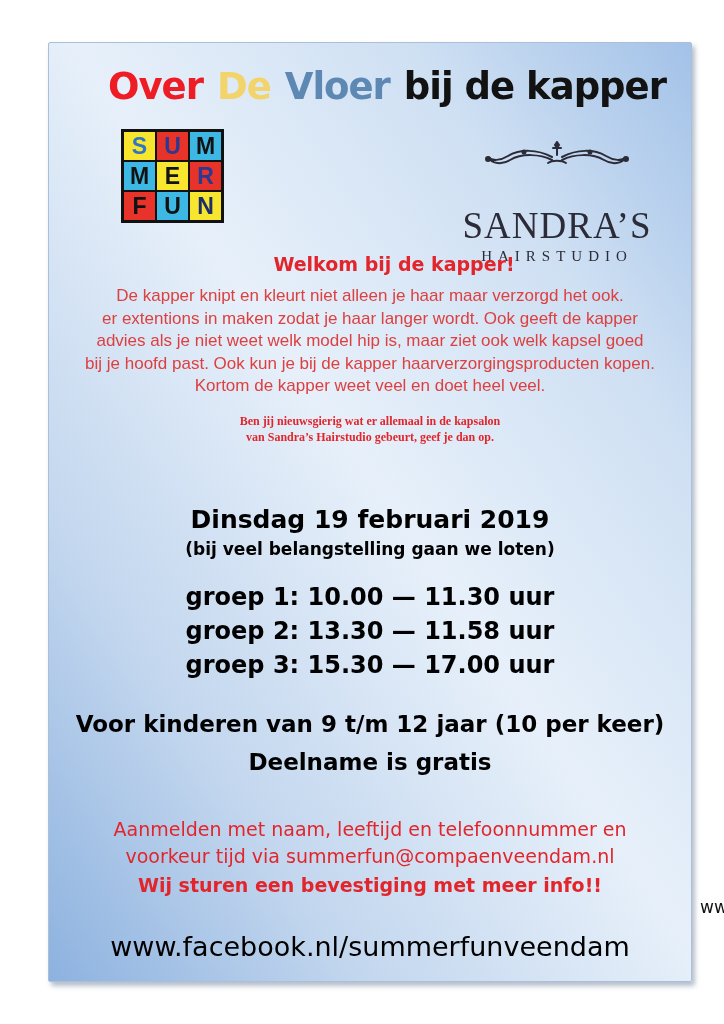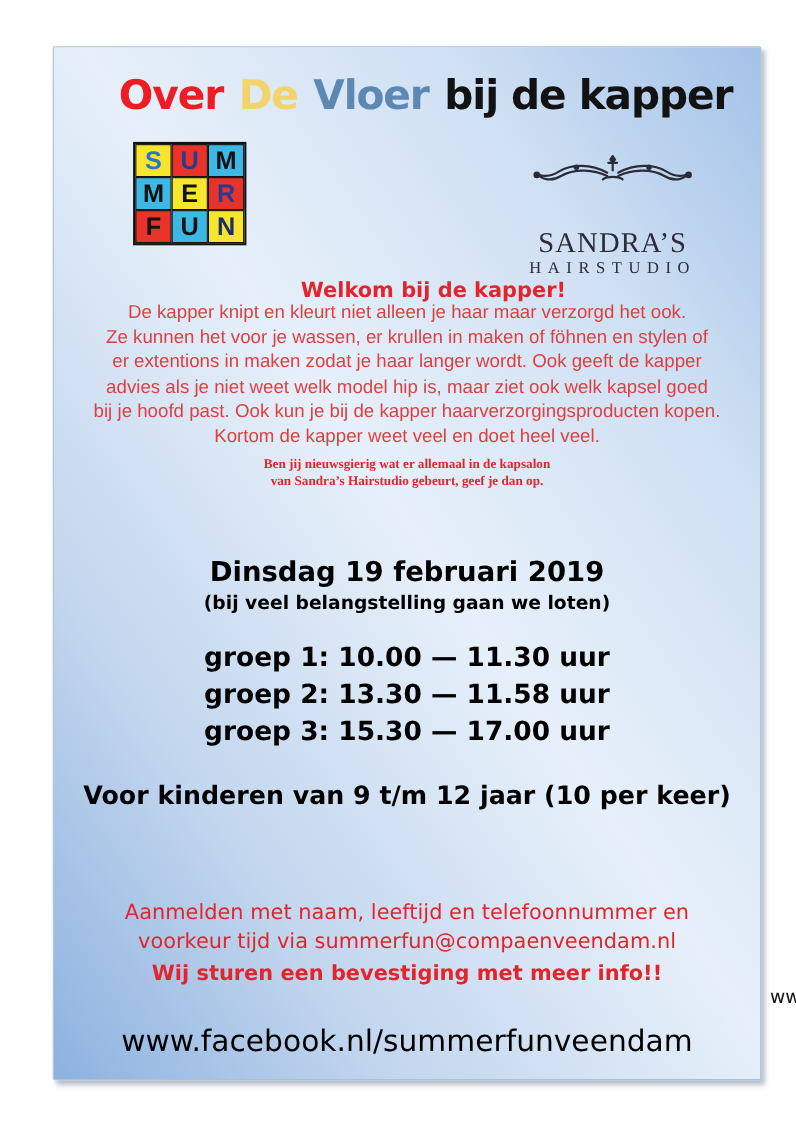--- a/index.html
+++ b/index.html
@@ -30,27 +30,27 @@
     grid-template-columns:repeat(3,33px);grid-template-rows:repeat(3,30px);
   }
   .sf-cell{
     border:1px solid #111;display:flex;align-items:center;justify-content:center;
     font-family:"Liberation Sans", sans-serif;font-weight:bold;font-size:23px;line-height:1;
   }
 
   
   .sandras{position:absolute;left:408px;top:98px;width:200px;text-align:center;color:#2c2c38;}
   .sandras .flourish{display:block;margin:0 auto 2px auto;}
-  .sandras .name{font-size:26px;letter-spacing:1px;line-height:1.05;margin-top:36px;}
+  .sandras .name{font-size:37px;letter-spacing:1px;line-height:1.05;margin-top:36px;}
   .sandras .sub{font-size:15px;letter-spacing:6px;margin-top:2px;}
 
   .center-line{position:absolute;left:0;width:100%;text-align:center;}
 
   .welcome-heading{top:210px;font-size:19px;font-weight:bold;padding-left:24px;}
-  .paragraph{top:230px;font-size:17px;line-height:1.33;}
+  .paragraph{top:242px;font-size:17px;line-height:1.33;}
   .cta{top:371px;font-size:12px;font-weight:bold;line-height:1.3;font-family:Liberation Serif, serif;}
 
   .date-line{top:462px;font-size:25px;font-weight:bold;}
   .lottery-note{top:496px;font-size:17px;font-weight:bold;}
 
   .groups{top:537px;font-size:24px;font-weight:bold;}
   .groups .block{display:inline-block;text-align:left;line-height:1.42;}
 
   .audience{top:668px;font-size:23px;font-weight:bold;}
   .free{top:706px;font-size:23px;font-weight:bold;}
@@ -98,21 +98,20 @@
       <path d="M66 22 C 70 19, 80 19, 84 22"></path>
     </svg>
     <div class="name">SANDRA’S</div>
     <div class="sub">HAIRSTUDIO</div>
   </div>
 
   <div class="center-line welcome-heading comic" style="color: rgb(226, 37, 43);">Welkom bij de kapper!</div>
 
   <div class="center-line paragraph arial" style="color: rgb(221, 64, 64);">
     <div>De kapper knipt en kleurt niet alleen je haar maar verzorgd het ook.</div>
-    <div>Ze kunnen het voor je wassen, er krullen in maken of föhnen en stylen of</div>
     <div>er extentions in maken zodat je haar langer wordt. Ook geeft de kapper</div>
     <div>advies als je niet weet welk model hip is, maar ziet ook welk kapsel goed</div>
     <div>bij je hoofd past. Ook kun je bij de kapper haarverzorgingsproducten kopen.</div>
     <div>Kortom de kapper weet veel en doet heel veel.</div>
   </div>
 
   <div class="center-line cta arial" style="color: rgb(226, 37, 43);">
     <div>Ben jij nieuwsgierig wat er allemaal in de kapsalon</div>
     <div>van Sandra’s Hairstudio gebeurt, geef je dan op.</div>
   </div>
@@ -122,20 +121,21 @@
 
   <div class="center-line groups comic">
     <div class="block">
       <div>groep 1: 10.00 — 11.30 uur</div>
       <div>groep 2: 13.30 — 11.58 uur</div>
       <div>groep 3: 15.30 — 17.00 uur</div>
     </div>
   </div>
 
   <div class="center-line audience comic">Voor kinderen van 9 t/m 12 jaar (10 per keer)</div>
+  <div class="center-line free comic">Deelname is gratis</div>
 
   <div class="center-line signup comic" style="color: rgb(226, 37, 43);">
     <div>Aanmelden met naam, leeftijd en telefoonnummer en</div>
     <div>voorkeur tijd via summerfun@compaenveendam.nl</div>
   </div>
   <div class="center-line confirmation comic" style="color: rgb(226, 37, 43);">Wij sturen een bevestiging met meer info!!</div>
 
   <div class="center-line facebook comic">www.facebook.nl/summerfunveendam</div>
 </div>
 

